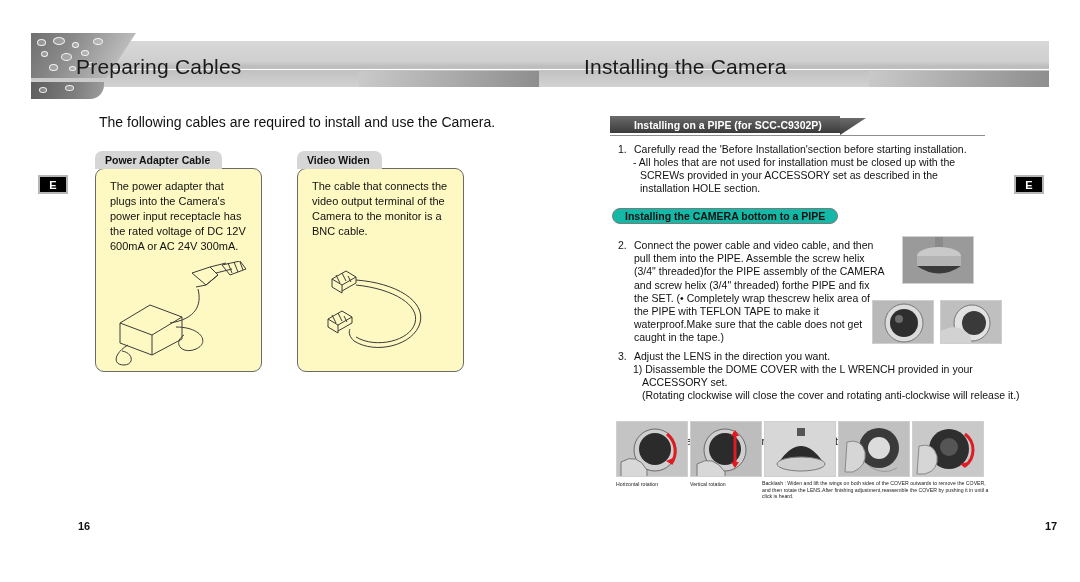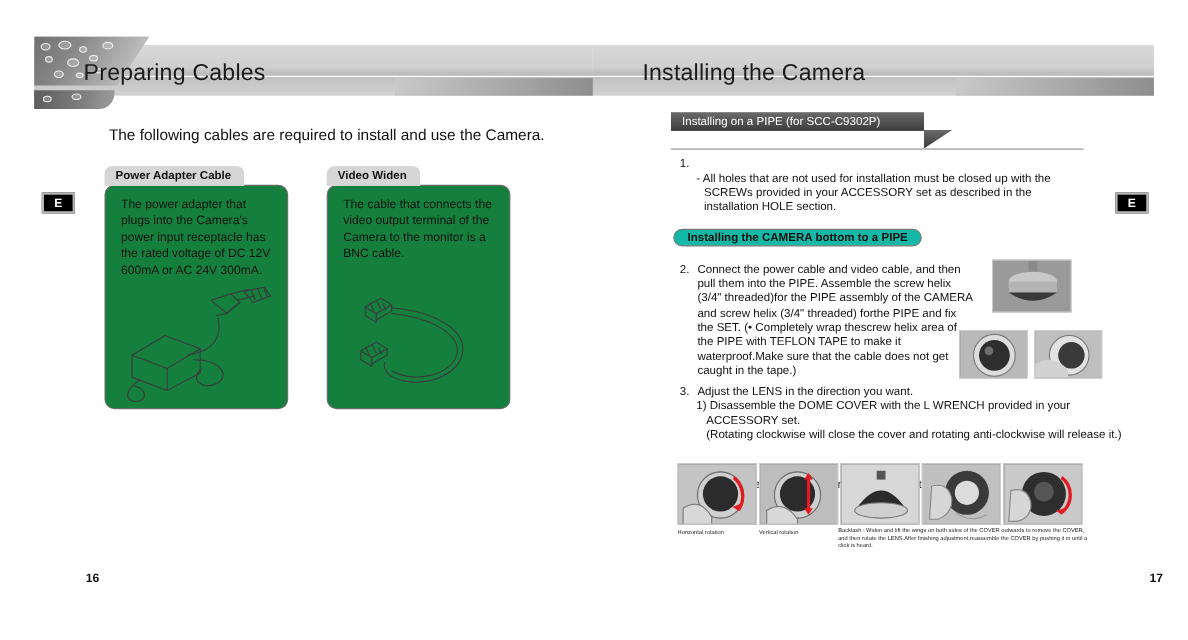--- a/index.html
+++ b/index.html
@@ -85,39 +85,39 @@
     padding:3px 12px 3px 10px;
     font-size:10.5px; font-weight:bold; color:#111;
     z-index:2;
   }
   .card-body {
     border:1px solid #6a6a6a;
     border-radius:9px;
     height:204px;
     margin-top:-1px;
     position:relative;
-    background:#15803d;
+    background:#fef9c3;
   }
   .card-text {
     position:absolute; left:14px; top:10px; right:10px;
     font-size:11px; line-height:15px; color:#111;
   }
 
   
   .art { position:absolute; }
   .art-a { left:14px; top:92px; }
   .art-b { left:18px; top:88px; }
 
   
   .section-tab {
-    position:absolute; left:610px; top:102px;
+    position:absolute; left:610px; top:116px;
     width:230px; height:17px;
     background:linear-gradient(to bottom,#6b6b6b,#3b3b3b);
-    color:#fff; font-size:10.5px; font-weight:normal;
-    display:flex; align-items:center; padding-left:10px;
+    color:#fff; font-size:10.5px; font-weight:bold;
+    display:flex; align-items:center; padding-left:24px;
     white-space:nowrap;
   }
   .section-tab-wedge {
     position:absolute; left:840px; top:118px;
     width:26px; height:17px;
     background:linear-gradient(to bottom,#6b6b6b,#3b3b3b);
     clip-path:polygon(0 0, 100% 0, 0% 100%);
   }
   .section-rule {
     position:absolute; left:610px; top:135px; width:375px; height:1px;
@@ -245,20 +245,21 @@
 
   <div class="header-title title-right">Installing the Camera</div>
 
   <div class="etab etab-right">E</div>
 
   <div class="section-tab">Installing on a PIPE (for SCC-C9302P)</div>
   <div class="section-tab-wedge"></div>
   <div class="section-rule"></div>
 
   <div class="r-text" style="left:618px; top:143px; width:22px;">1.</div>
+  <div class="r-text" style="left:634px; top:143px; width:352px;">Carefully read the 'Before Installation'section before starting installation.</div>
   <div class="r-text" style="left:633px; top:156px; width:340px; text-indent:-7px; padding-left:7px;">- All holes that are not used for installation must be closed up with the SCREWs provided in your ACCESSORY set as described in the installation HOLE section.</div>
 
   <div class="sub-pill">Installing the CAMERA bottom to a PIPE</div>
 
   <div class="r-text" style="left:618px; top:239px; width:22px;">2.</div>
   <div class="r-text" style="left:634px; top:239px; width:250px;">Connect the power cable and video cable, and then pull them into the PIPE. Assemble the screw helix (3/4" threaded)for the PIPE assembly of the CAMERA and screw helix (3/4" threaded) forthe PIPE and fix the SET. (• Completely wrap thescrew helix area of the PIPE with TEFLON TAPE to make it waterproof.Make sure that the cable does not get caught in the tape.)</div>
 
   <div class="photo" style="left:902px; top:236px; width:72px; height:48px;">
     <svg width="72" height="48" viewBox="0 0 72 48">
       <rect width="72" height="48" fill="#9a9a9a"></rect>

